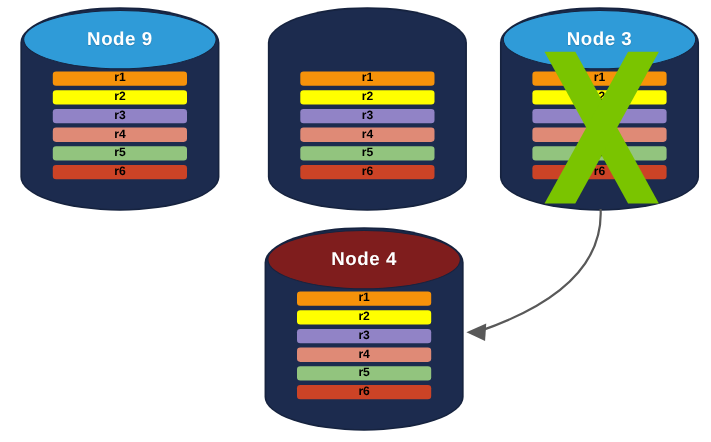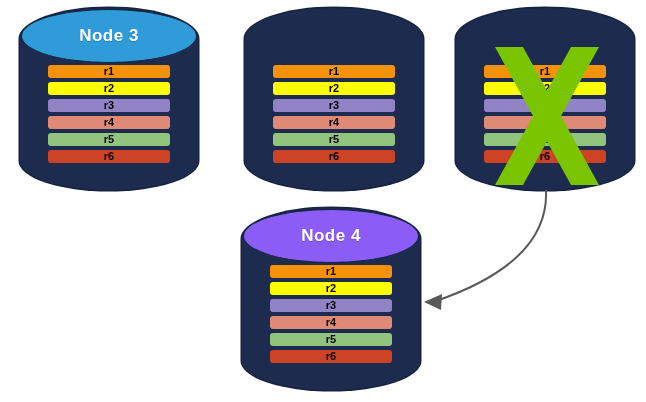--- a/index.html
+++ b/index.html
@@ -97,21 +97,21 @@
   }
 </style>
 </head>
 <body>
 
 <div id="canvas">
 
   <div class="node" style="left:20px; top:8px; width:178px; height:182px;">
     <div class="node-body" style="background: rgb(28, 43, 78);"></div>
     <div class="node-top" style="background: rgb(47, 155, 216); border-color: rgb(22, 35, 63);">
-      <span class="node-title" style="color: rgb(255, 255, 255);">Node  3</span>
+      <span class="node-title" style="color: rgb(255, 255, 255);">Node  9</span>
     </div>
     <div class="rows">
       <div class="row" style="background: rgb(246, 146, 10);">r1</div>
       <div class="row" style="background: rgb(255, 255, 0);">r2</div>
       <div class="row" style="background: rgb(145, 131, 198);">r3</div>
       <div class="row" style="background: rgb(223, 138, 118);">r4</div>
       <div class="row" style="background: rgb(146, 196, 126);">r5</div>
       <div class="row" style="background: rgb(204, 67, 38);">r6</div>
     </div>
   </div>
@@ -123,33 +123,36 @@
       <div class="row" style="background: rgb(255, 255, 0);">r2</div>
       <div class="row" style="background: rgb(145, 131, 198);">r3</div>
       <div class="row" style="background: rgb(223, 138, 118);">r4</div>
       <div class="row" style="background: rgb(146, 196, 126);">r5</div>
       <div class="row" style="background: rgb(204, 67, 38);">r6</div>
     </div>
   </div>
 
   <div class="node" style="left:456px; top:8px; width:178px; height:182px;">
     <div class="node-body" style="background: rgb(28, 43, 78);"></div>
+    <div class="node-top" style="background: rgb(47, 155, 216); border-color: rgb(22, 35, 63);">
+      <span class="node-title" style="color: rgb(255, 255, 255);">Node  3</span>
+    </div>
     <div class="rows">
       <div class="row" style="background: rgb(246, 146, 10);">r1</div>
       <div class="row" style="background: rgb(255, 255, 0);">r2</div>
       <div class="row" style="background: rgb(145, 131, 198);">r3</div>
       <div class="row" style="background: rgb(223, 138, 118);">r4</div>
       <div class="row" style="background: rgb(146, 196, 126);">r5</div>
       <div class="row" style="background: rgb(204, 67, 38);">r6</div>
     </div>
   </div>
 
   <div class="node" style="left:242px; top:208px; width:178px; height:182px;">
     <div class="node-body" style="background: rgb(28, 43, 78);"></div>
-    <div class="node-top" style="background: #8b5cf6; border-color: rgb(22, 35, 63);">
+    <div class="node-top" style="background: #7f1d1d; border-color: rgb(22, 35, 63);">
       <span class="node-title" style="color: rgb(255, 255, 255);">Node  4</span>
     </div>
     <div class="rows">
       <div class="row" style="background: rgb(246, 146, 10);">r1</div>
       <div class="row" style="background: rgb(255, 255, 0);">r2</div>
       <div class="row" style="background: rgb(145, 131, 198);">r3</div>
       <div class="row" style="background: rgb(223, 138, 118);">r4</div>
       <div class="row" style="background: rgb(146, 196, 126);">r5</div>
       <div class="row" style="background: rgb(204, 67, 38);">r6</div>
     </div>

